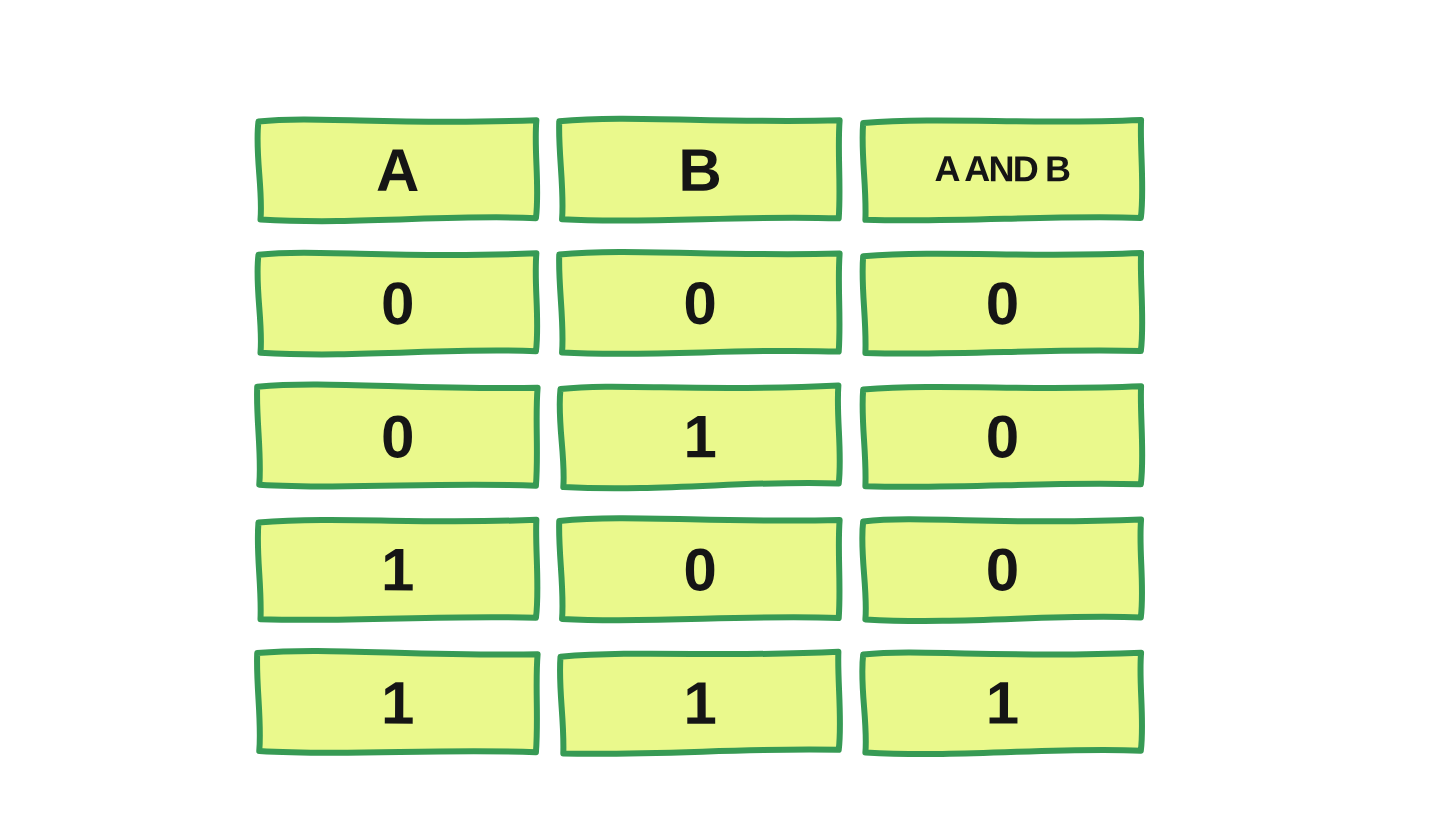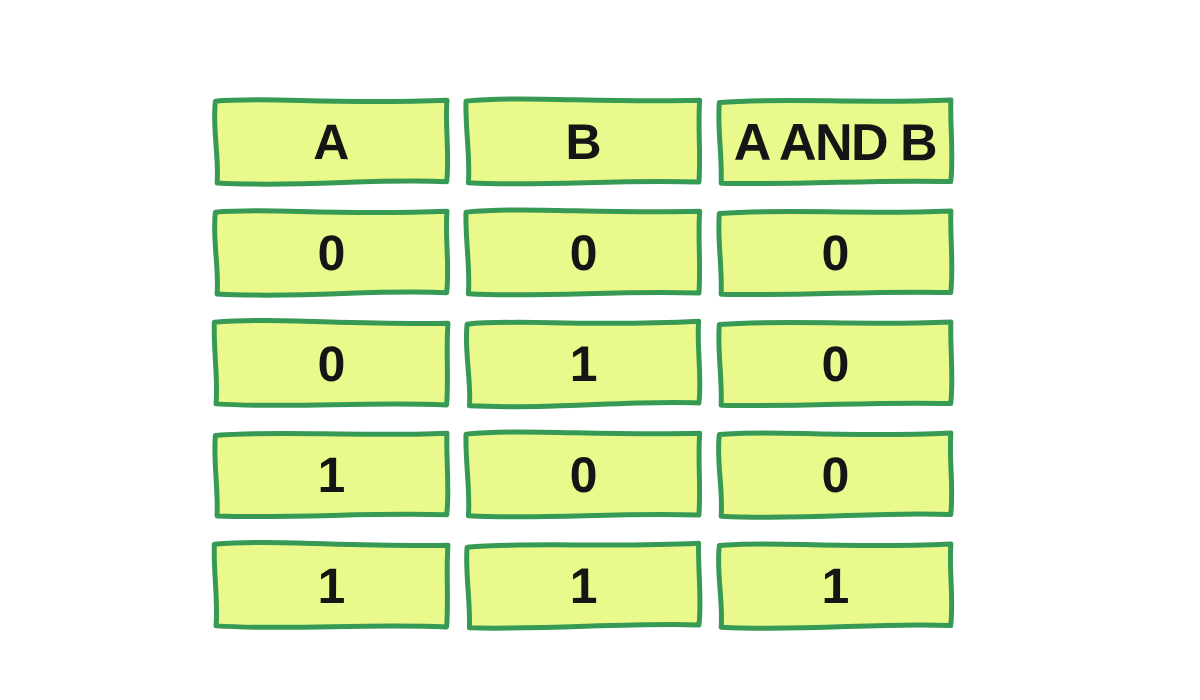--- a/index.html
+++ b/index.html
@@ -42,21 +42,21 @@
     position:relative;
     z-index:1;
     font-weight:700;
     font-size:50px;
     color:var(--text-color);
     letter-spacing:-1px;
     line-height:1;
     padding-top:2px;
   }
   .cell .label.wide{
-    font-size:52px;
+    font-size:30px;
     letter-spacing:-1.5px;
   }
   
   .cell:nth-child(3n+1){transform:rotate(.25deg);}
   .cell:nth-child(3n+2){transform:rotate(-.2deg);}
   .cell:nth-child(3n){transform:rotate(.15deg);}
 </style>
 </head>
 <body>
 

